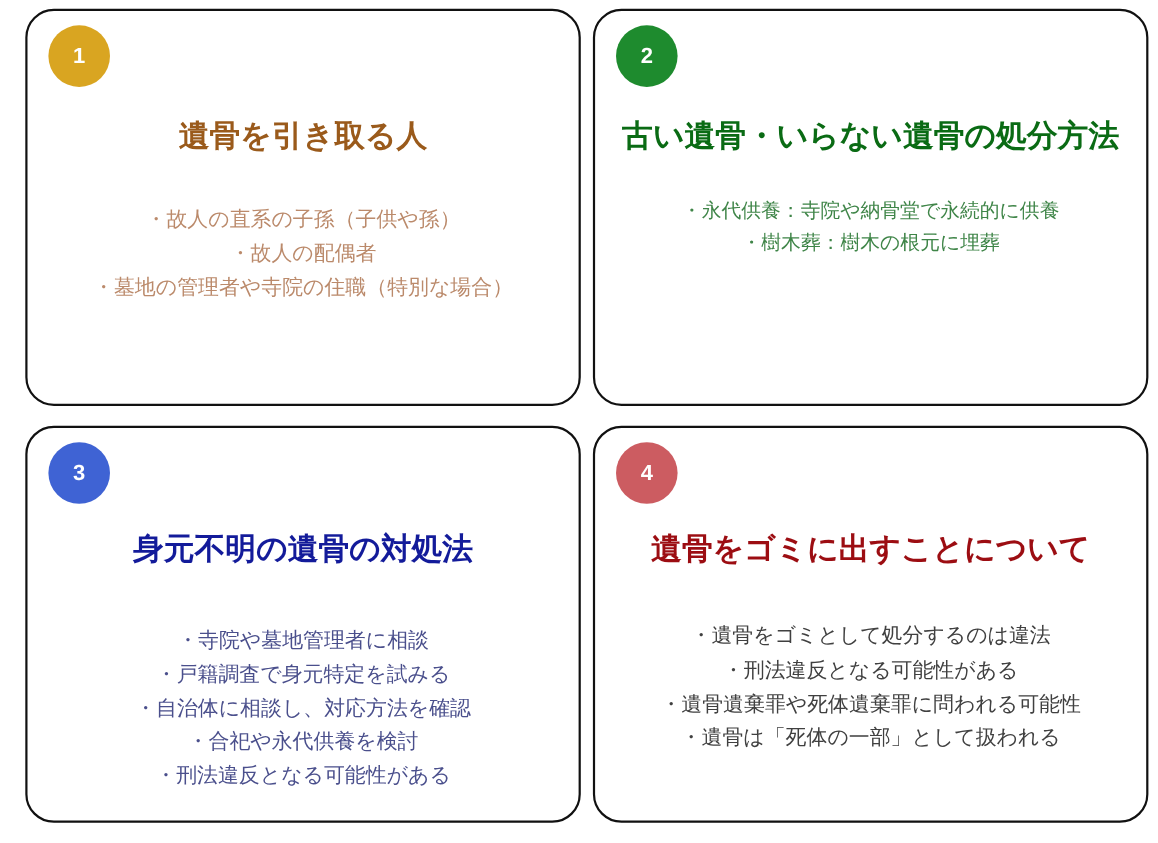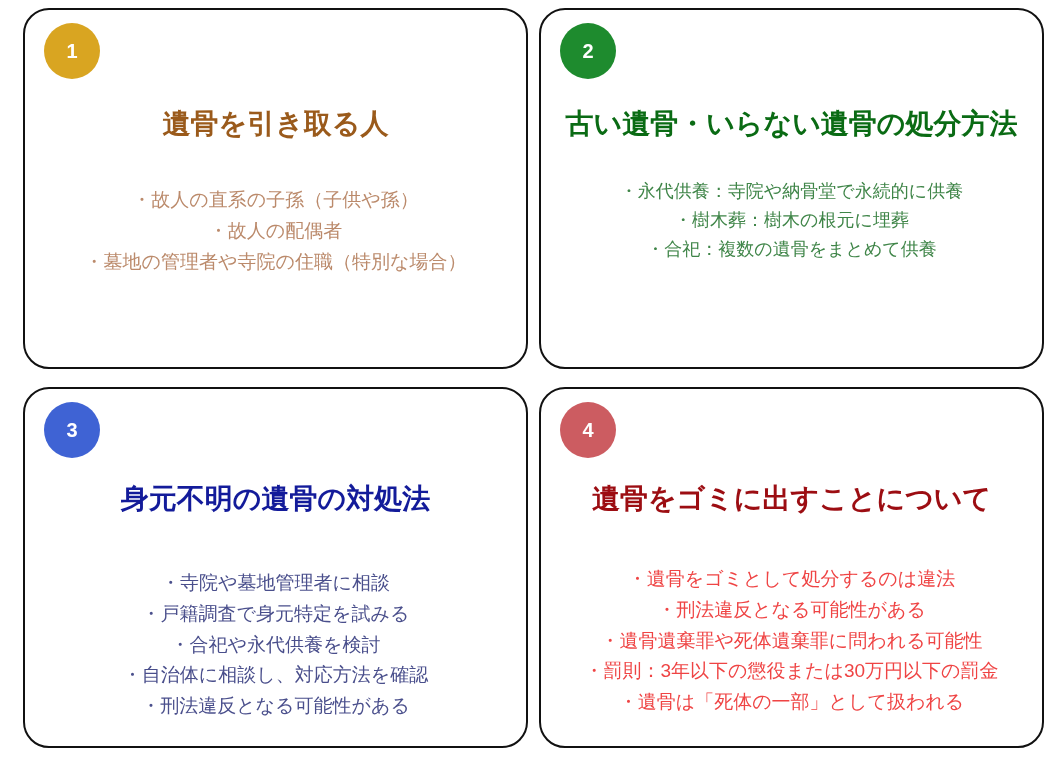--- a/index.html
+++ b/index.html
@@ -121,21 +121,21 @@
   }
 
   
   .card--4 .badge { background: #cc5c61; }
   .card--4 .card-title {
     color: #9c0d12;
     font-size: 28px;
     margin-top: 92px;
   }
   .card--4 .card-body {
-    color: #ef4444;
+    color: #404040;
     font-size: 19px;
     margin-top: 48px;
   }
 </style>
 </head>
 <body>
 
 <div class="board">
 
   <section class="card card--1">
@@ -147,41 +147,39 @@
       <li>・墓地の管理者や寺院の住職（特別な場合）</li>
     </ul>
   </section>
 
   <section class="card card--2">
     <div class="badge">2</div>
     <h2 class="card-title">古い遺骨・いらない遺骨の処分方法</h2>
     <ul class="card-body">
       <li>・永代供養：寺院や納骨堂で永続的に供養</li>
       <li>・樹木葬：樹木の根元に埋葬</li>
-      <li>・合祀：複数の遺骨をまとめて供養</li>
     </ul>
   </section>
 
   <section class="card card--3">
     <div class="badge">3</div>
     <h2 class="card-title">身元不明の遺骨の対処法</h2>
     <ul class="card-body">
       <li>・寺院や墓地管理者に相談</li>
       <li>・戸籍調査で身元特定を試みる</li>
+      <li>・自治体に相談し、対応方法を確認</li>
       <li>・合祀や永代供養を検討</li>
-      <li>・自治体に相談し、対応方法を確認</li>
       <li>・刑法違反となる可能性がある</li>
     </ul>
   </section>
 
   <section class="card card--4">
     <div class="badge">4</div>
     <h2 class="card-title">遺骨をゴミに出すことについて</h2>
     <ul class="card-body">
       <li>・遺骨をゴミとして処分するのは違法</li>
       <li>・刑法違反となる可能性がある</li>
       <li>・遺骨遺棄罪や死体遺棄罪に問われる可能性</li>
-      <li>・罰則：3年以下の懲役または30万円以下の罰金</li>
       <li>・遺骨は「死体の一部」として扱われる</li>
     </ul>
   </section>
 
 </div>
 
 </body></html>

